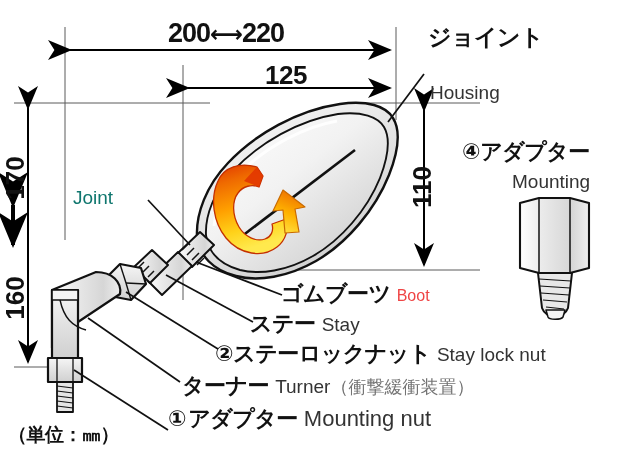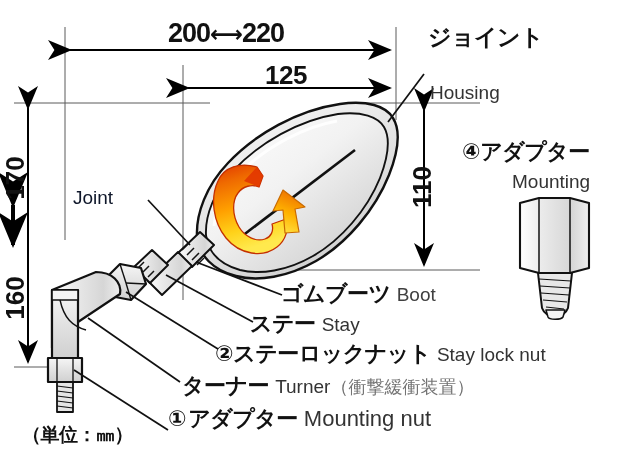--- a/index.html
+++ b/index.html
@@ -196,30 +196,30 @@
 
 <div class="dim rot" style="left:401px;top:174px;font-size:26px;transform:rotate(-90deg);">110</div>
 
 <div class="dim rot" style="left:-7px;top:165px;font-size:26px;transform:rotate(-90deg);">170</div>
 
 <div class="dim rot" style="left:-7px;top:285px;font-size:26px;transform:rotate(-90deg);">160</div>
 
 <div class="lbl jp" style="left:428px;top:26px;font-size:23px;">ジョイント</div>
 <div class="lbl en" style="left:430px;top:55px;font-size:19px;color:#333;margin-top:28px;">Housing</div>
 
-<div class="lbl en" style="left:73px;top:188px;font-size:19px;color:#0f172a;">Joint</div>
+<div class="lbl en" style="left:73px;top:188px;font-size:19px;color:#0f766e;">Joint</div>
 
 <div class="lbl jp" style="left:462px;top:141px;font-size:22px;">
   <span>④</span><span>アダプター</span>
 </div>
 <div class="lbl en" style="left:512px;top:172px;font-size:19px;color:#333;">Mounting</div>
 
 <div class="lbl" style="left:281px;top:283px;font-size:22px;">
   <span class="jp">ゴムブーツ</span>
-  <span class="en" style="font-size:19px;color:#404040;">Boot</span>
+  <span class="en" style="font-size:16px;color:#ef4444;">Boot</span>
 </div>
 
 <div class="lbl" style="left:250px;top:313px;font-size:22px;">
   <span class="jp">ステー</span>
   <span class="en" style="font-size:19px;color:#333;">Stay</span>
 </div>
 
 <div class="lbl" style="left:215px;top:343px;font-size:22px;">
   <span class="jp">②</span><span class="jp">ステーロックナット</span>
   <span class="en" style="font-size:19px;color:#333;">Stay lock nut</span>
@@ -228,15 +228,15 @@
 <div class="lbl" style="left:182px;top:375px;font-size:22px;">
   <span class="jp">ターナー</span>
   <span class="en" style="font-size:19px;color:#333;">Turner</span><span class="en" style="font-size:18px;color:#737373;">（衝撃緩衝装置）</span>
 </div>
 
 <div class="lbl" style="left:168px;top:408px;font-size:22px;">
   <span class="jp">①</span><span class="jp" style="margin-left:2px;">アダプター</span>
   <span class="en" style="font-size:22px;color:#333;">Mounting nut</span>
 </div>
 
-<div class="lbl jp" style="left:8px;top:425px;font-size:19px;margin-left:14px;">（単位：㎜）</div>
+<div class="lbl jp" style="left:8px;top:425px;font-size:19px;">（単位：㎜）</div>
 
 </div>
 
 </body></html>

